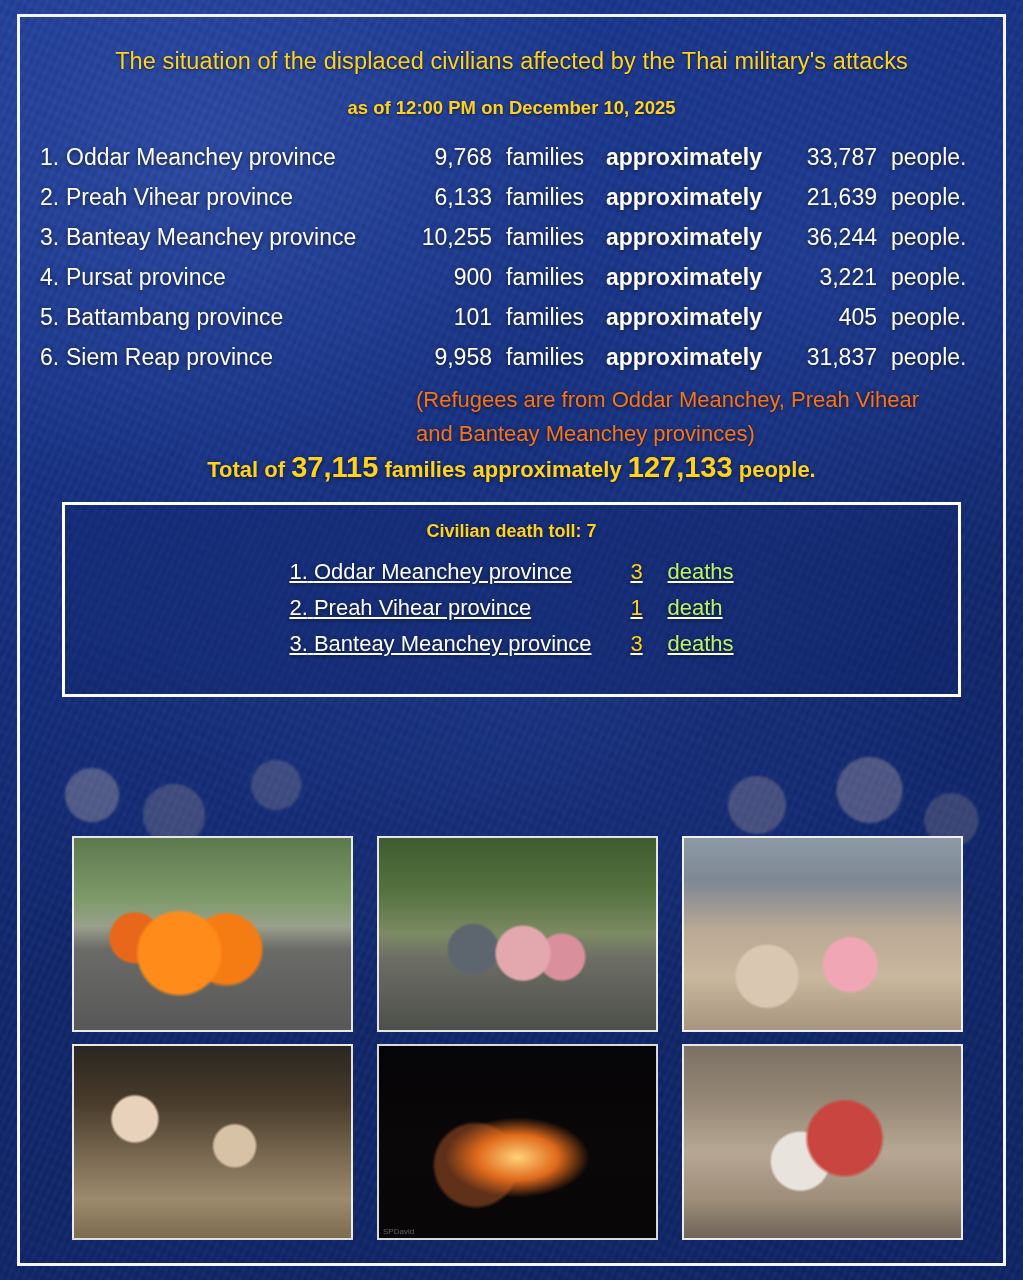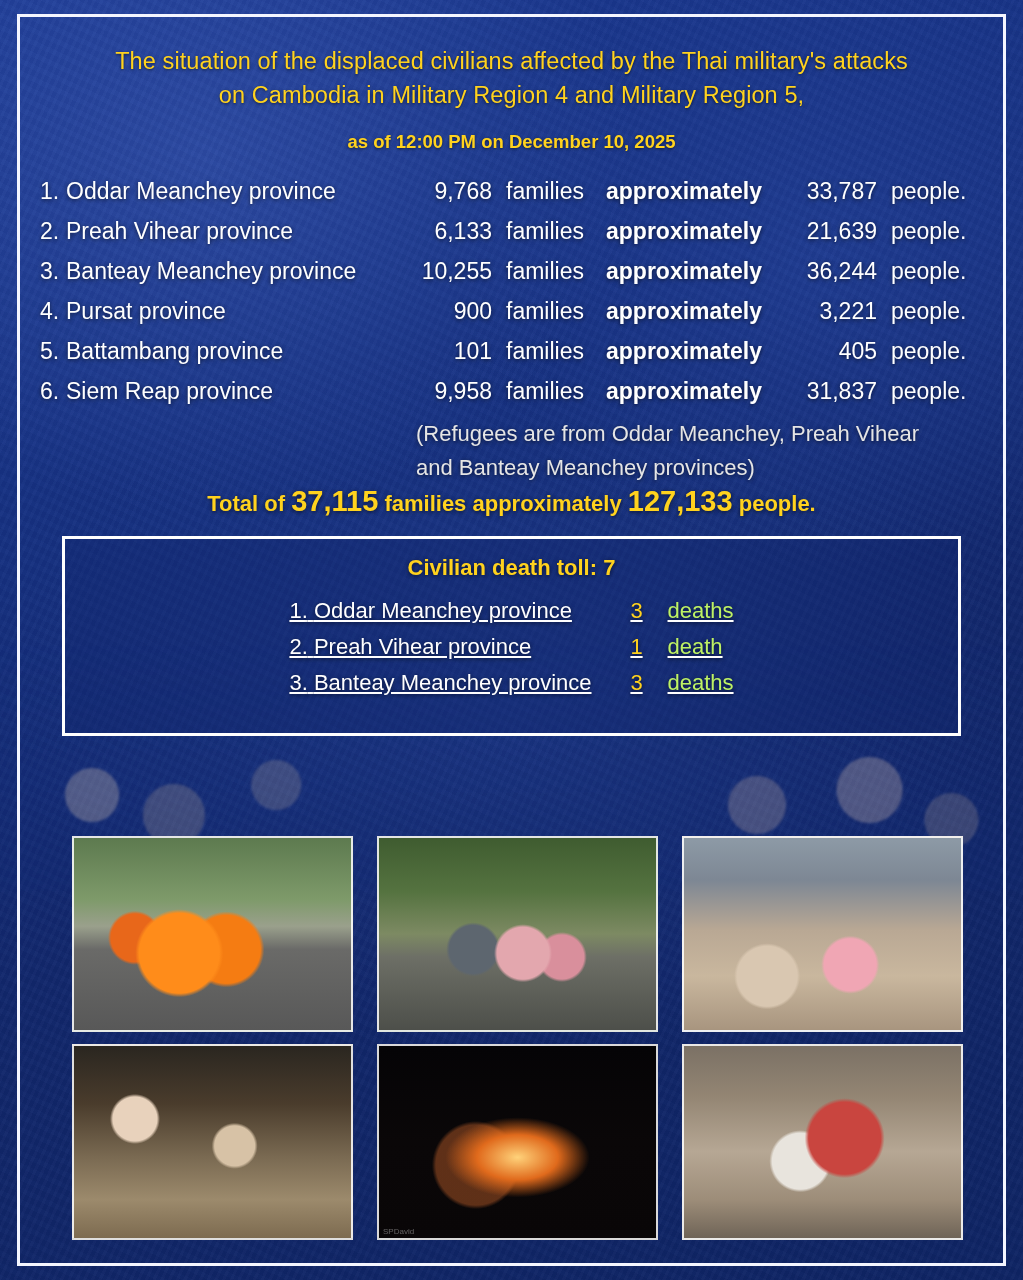--- a/index.html
+++ b/index.html
@@ -104,21 +104,21 @@
   }
   .c-idx { width: 30px; text-align: left; padding-left: 4px !important; }
   .c-name { width: 345px; text-align: left; }
   .c-fam { width: 95px; text-align: right; padding-right: 14px !important; }
   .c-famlbl { width: 100px; text-align: left; }
   .c-approx { width: 190px; text-align: left; font-weight: bold; }
   .c-people { width: 95px; text-align: right; padding-right: 14px !important; }
   .c-peoplelbl { text-align: left; }
 
   .note {
-    color: #e5e5e5;
+    color: #f97316;
     font-size: 22px;
     line-height: 1.55;
     text-align: left;
     margin: 6px 0 0 380px;
     text-shadow: 0 1px 4px rgba(0,0,0,.6);
   }
 
   .total {
     text-align: center;
     color: #ffd21e;
@@ -132,21 +132,21 @@
   .death-box {
     margin: 18px 26px 0 26px;
     border: 3px solid #ffffff;
     padding: 16px 10px 20px 10px;
     background: rgba(15,35,105,.30);
   }
   .death-title {
     text-align: center;
     color: #ffd21e;
     font-weight: bold;
-    font-size: 22px;
+    font-size: 18px;
     text-shadow: 0 1px 4px rgba(0,0,0,.6);
     margin-bottom: 12px;
   }
   .death-table {
     margin: 12px auto;
     border-collapse: collapse;
     color: #ffffff;
     font-size: 22px;
     text-shadow: 0 1px 4px rgba(0,0,0,.6);
     text-decoration: underline;
@@ -230,21 +230,20 @@
 
 <div class="bg-layer"></div>
 <div class="bg-noise"></div>
 <div class="bg-people"></div>
 <div class="frame"></div>
 
 <div class="content">
 
   <div class="headline">
     <span class="l1">The situation of the displaced civilians affected by the Thai military's attacks</span>
-    <span class="l2">on Cambodia in Military Region 4 and Military Region 5,</span>
   </div>
 
   <div class="subhead">as of 12:00 PM on December 10, 2025</div>
 
   <table class="prov-table">
     <tbody>
       <tr>
         <td class="c-idx">1.</td>
         <td class="c-name">Oddar Meanchey province</td>
         <td class="c-fam">9,768</td>

